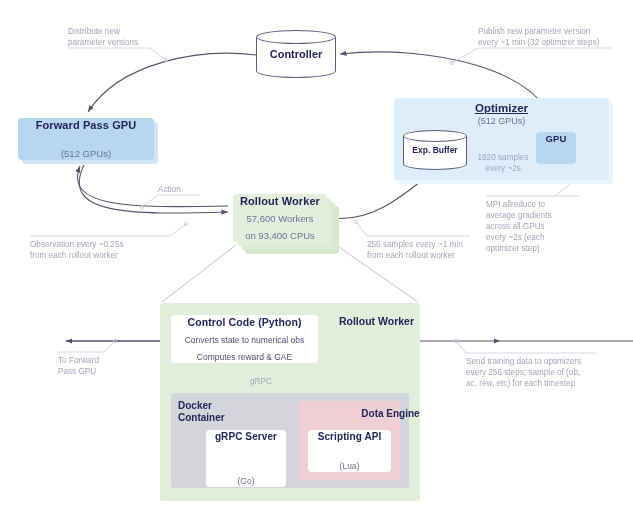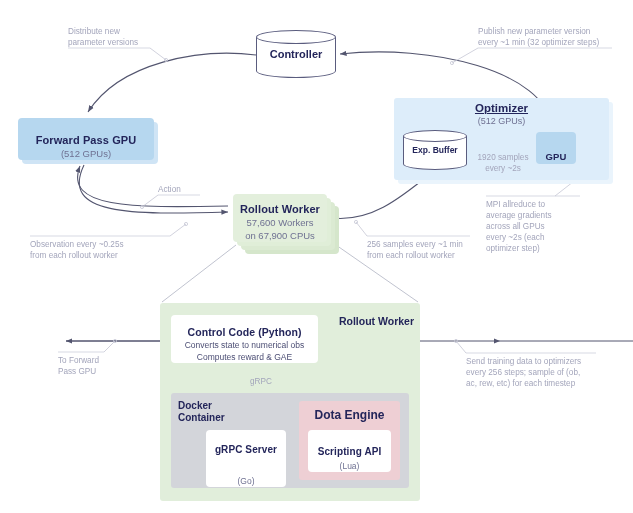--- a/index.html
+++ b/index.html
@@ -34,21 +34,21 @@
   }
 
   
   .node {
     position: absolute;
     box-sizing: border-box;
     border-radius: 4px;
     display: flex;
     flex-direction: column;
     align-items: center;
-    justify-content: flex-end;
+    justify-content: space-between;
     text-align: center;
   }
   .node .n-title {
     font-weight: bold;
     font-size: 11px;
     line-height: 14px;
     color: #23255a;
     letter-spacing: 0.1px;
   }
   .node .n-sub {
@@ -327,24 +327,25 @@
     background: #eecfd4;
     border-radius: 3px;
     z-index: 6;
   }
   #dota-engine-title {
     position: absolute;
     left: 299px;
     top: 408px;
     width: 101px;
     text-align: center;
-    font-size: 12px;
+    font-size: 10px;
     font-weight: bold;
     color: #23255a;
     z-index: 8;
+    padding-left: 41px;
   }
 
   
   #grpc-server-box {
     left: 206px;
     top: 430px;
     width: 80px;
     height: 57px;
     background: #ffffff;
     z-index: 7;
@@ -498,21 +499,21 @@
   <div class="node node-blue" id="gpu-box">
     <div class="n-title">GPU</div>
   </div>
 
   <div class="rw-stack" style="left:245px; top:206px; width:94px; height:48px; background:#d5e6cb; z-index:4;"></div>
   <div class="rw-stack" style="left:241px; top:202px; width:94px; height:48px; background:#dbead2; z-index:5;"></div>
   <div class="rw-stack" style="left:237px; top:198px; width:94px; height:48px; background:#e0eed8; z-index:6;"></div>
   <div class="node" id="rollout-worker-card">
     <div class="n-title">Rollout Worker</div>
     <div class="n-sub">57,600 Workers</div>
-    <div class="n-sub">on 67,900 CPUs</div>
+    <div class="n-sub">on 93,400 CPUs</div>
   </div>
 
   <div id="rw-detail-panel"></div>
   <div id="rw-detail-title">Rollout Worker</div>
 
   <div class="node" id="control-code-box">
     <div class="n-title">Control Code (Python)</div>
     <div class="n-sub">Converts state to numerical obs</div>
     <div class="n-sub">Computes reward &amp; GAE</div>
   </div>

